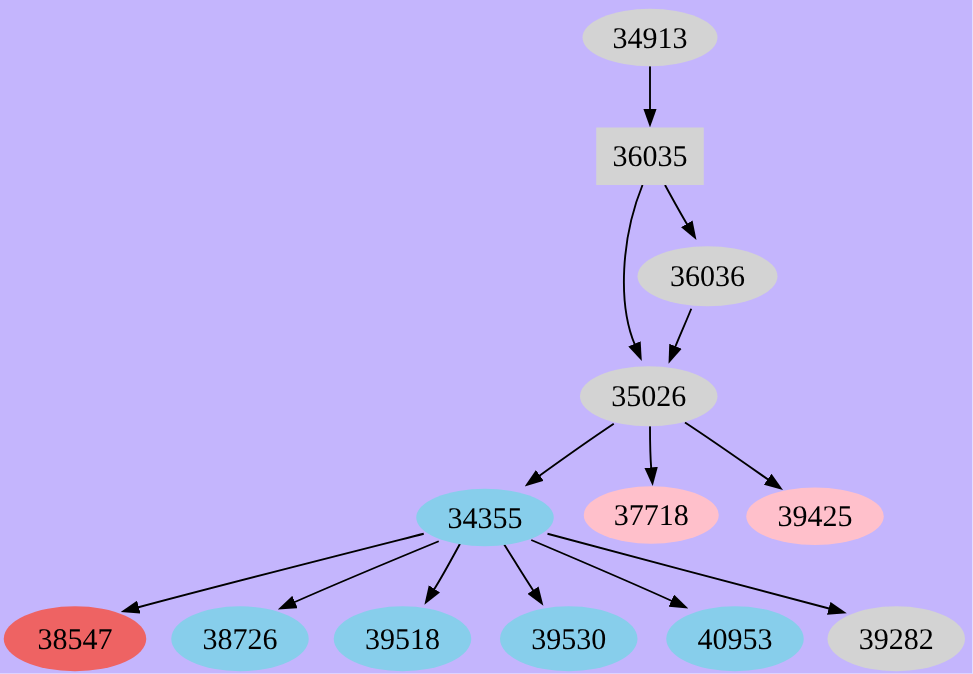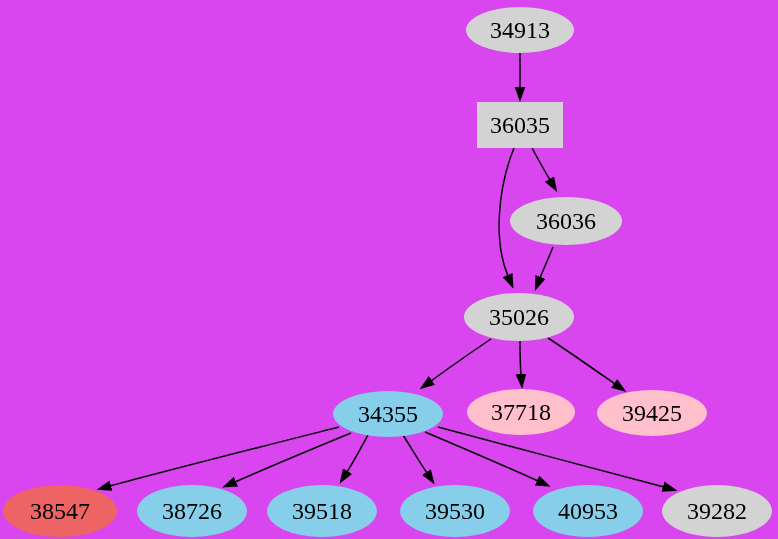--- a/index.html
+++ b/index.html
@@ -4,21 +4,21 @@
 <style>
   html, body {
     margin: 0;
     padding: 0;
     background: #ffffff;
   }
   .canvas {
     position: relative;
     width: 778px;
     height: 539px;
-    background: #d946ef;
+    background: #c4b5fd;
     overflow: hidden;
   }
   svg {
     display: block;
   }
   .edge-path {
     fill: none;
     stroke: #000000;
     stroke-width: 1.5;
   }

